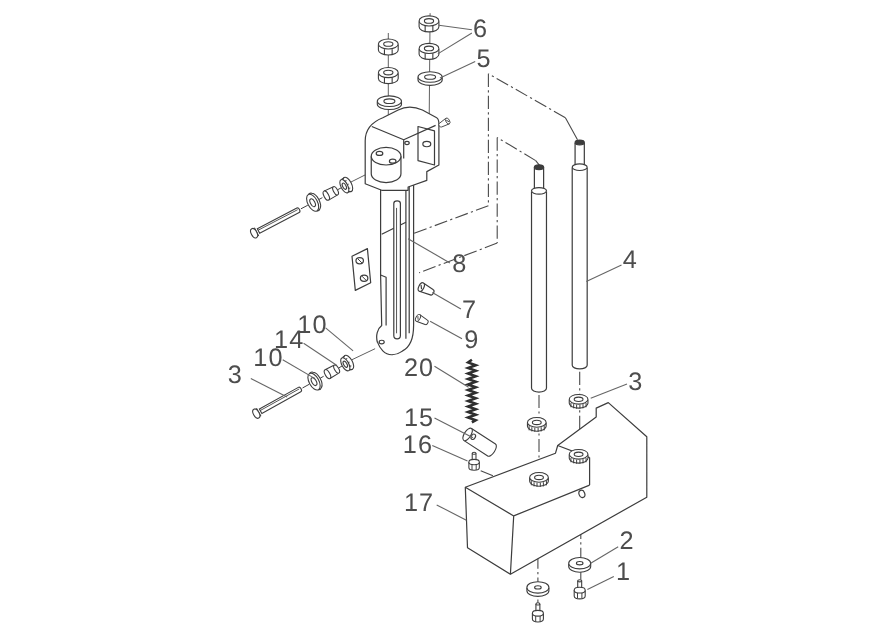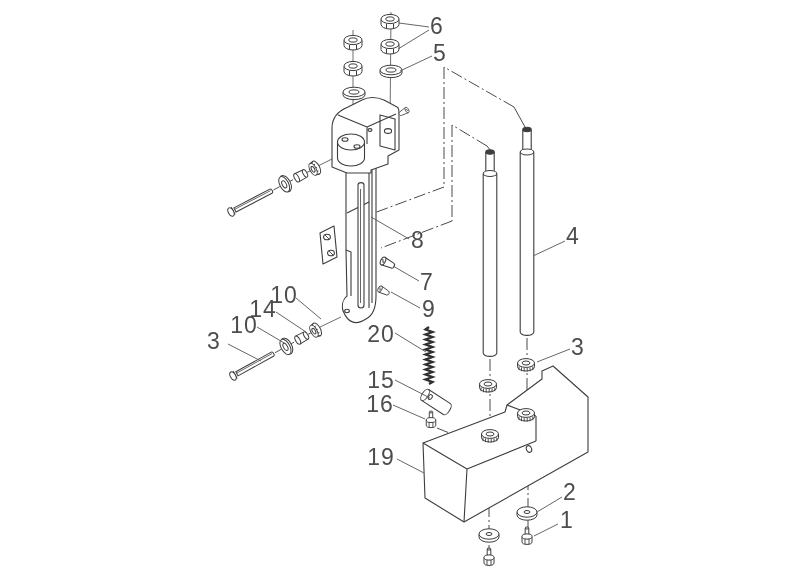--- a/index.html
+++ b/index.html
@@ -215,15 +215,15 @@
 <div class="part-label" style="left:427px;top:282px;">7</div>
 <div class="part-label" style="left:418px;top:240px;">8</div>
 <div class="part-label" style="left:429px;top:309px;">9</div>
 <div class="part-label" style="left:284px;top:295px;">10</div>
 <div class="part-label" style="left:263px;top:309px;">14</div>
 <div class="part-label" style="left:244px;top:325px;">10</div>
 <div class="part-label" style="left:214px;top:341px;">3</div>
 <div class="part-label" style="left:381px;top:334px;">20</div>
 <div class="part-label" style="left:381px;top:380px;">15</div>
 <div class="part-label" style="left:380px;top:404px;text-align:center;">16</div>
-<div class="part-label" style="left:381px;top:457px;">19</div>
+<div class="part-label" style="left:381px;top:457px;">17</div>
 
 </div>
 
 </body></html>

